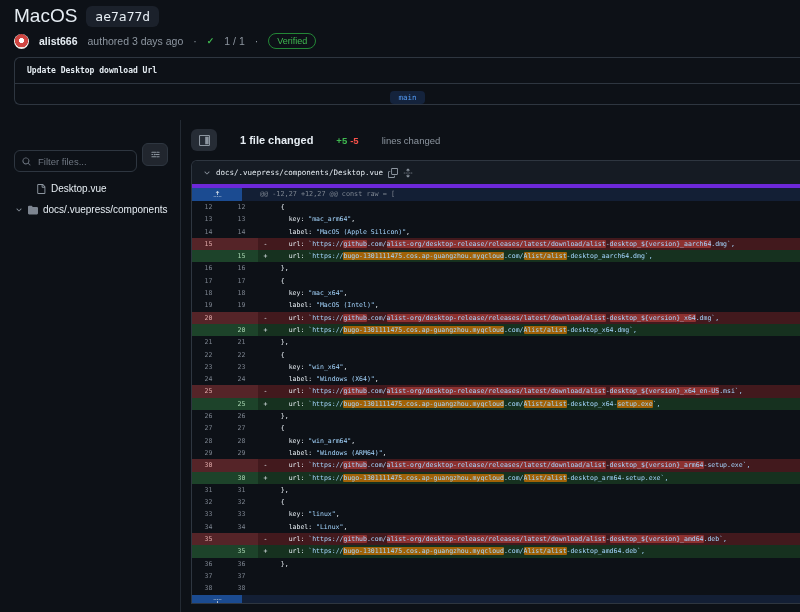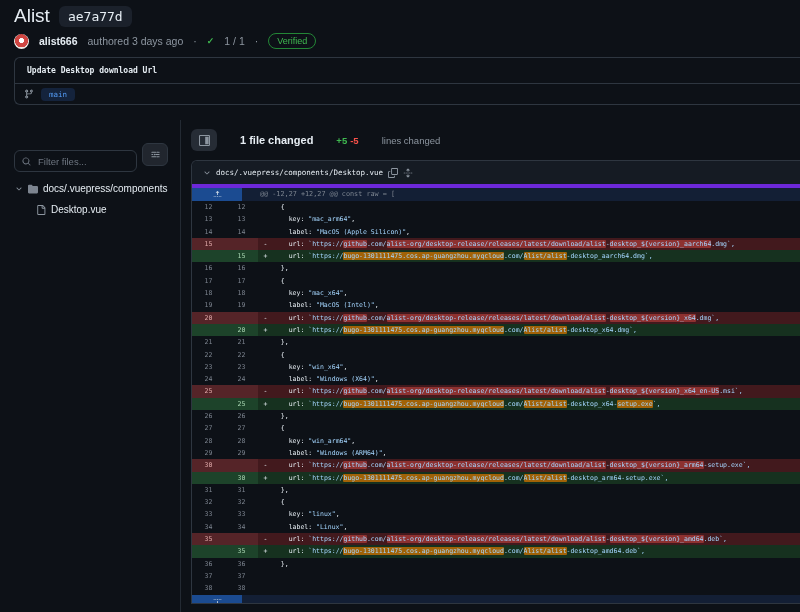--- a/index.html
+++ b/index.html
@@ -17,21 +17,21 @@
   .avatar{width:15px;height:15px;border-radius:50%;
           background:radial-gradient(circle at 50% 45%, #ffffff 0 22%, #cf4642 24% 58%, #efe9e4 60%);}
   .author{color:#e6edf3;font-weight:700;}
   .check{color:#3fb950;font-size:9px;font-weight:700;}
   .verified{border:1px solid #238636;color:#3fb950;border-radius:999px;font-size:9px;
             padding:1px 8px;line-height:12px;}
   .msgbox{position:absolute;left:14px;right:0;top:57px;height:46px;border:1px solid #2e3640;
           border-right:none;border-radius:6px 0 0 6px;}
   .msg{height:25px;display:flex;align-items:center;padding:0 12px;border-bottom:1px solid #2e3640;
        font-family:"DejaVu Sans Mono",monospace;font-size:8px;font-weight:700;color:#e6edf3;}
-  .branchrow{height:20px;display:flex;align-items:center;gap:7px;padding:0 9px;}
+  .branchrow{height:20px;display:flex;align-items:center;gap:7px;padding:0 9px;flex-direction:column;}
   .branch-pill{background:#14233c;color:#539bf5;font-family:"DejaVu Sans Mono",monospace;
                font-size:7.5px;padding:2px 8px;border-radius:4px;}
 
   
   .sidebar{position:absolute;left:0;top:120px;bottom:0;width:180px;border-right:1px solid #232a33;}
   .filter-row{position:absolute;left:14px;top:16px;display:flex;gap:5px;align-items:center;}
   .filter-input{width:107px;height:20px;border:1px solid #2e3640;border-radius:6px;background:transparent;
                 display:flex;align-items:center;gap:5px;padding:0 7px;margin-top:14px;}
   .filter-input input{flex:1;min-width:0;border:none;background:transparent;outline:none;color:#c9d1d9;
                 font-size:9.5px;font-family:"Liberation Sans",sans-serif;}
@@ -77,21 +77,21 @@
   .row.hunk{height:13px;line-height:13px;background:#131f35;}
   .row.expandrow{height:14px;line-height:14px;background:#131f35;}
   .expander{width:50px;height:100%;background:#1b4b91;border:none;display:flex;align-items:center;
             justify-content:center;cursor:pointer;padding:0;flex:none;}
   .hunktext{color:#7d8590;padding-left:18px;font-size:6.8px;}
 </style>
 </head>
 <body>
 
 <div class="commit-title">
-  <span>Alist</span>
+  <span>MacOS</span>
   <span class="sha-chip">ae7a77d</span>
 </div>
 
 <div class="byline">
   <span class="avatar"></span>
   <span class="author">alist666</span>
   <span>authored 3 days ago</span>
   <span>·</span>
   <span class="check">✓</span>
   <span>1 / 1</span>
@@ -117,34 +117,34 @@
         </svg>
       <input type="text" placeholder="Filter files..." style="">
     </div>
     <button class="filter-btn">
       <svg width="11" height="11" viewBox="0 0 16 16" fill="#8d96a0">
           <path d="M2 4.75a.75.75 0 0 1 .75-.75h5.5a.75.75 0 0 1 0 1.5h-5.5A.75.75 0 0 1 2 4.75Zm9.5 0a.75.75 0 0 1 .75-.75h1a.75.75 0 0 1 0 1.5h-1a.75.75 0 0 1-.75-.75ZM9.75 4a1 1 0 1 1 0 1.5 1 1 0 0 1 0-1.5ZM2 8a.75.75 0 0 1 .75-.75h1a.75.75 0 0 1 0 1.5h-1A.75.75 0 0 1 2 8Zm5.5 0a.75.75 0 0 1 .75-.75h5a.75.75 0 0 1 0 1.5h-5A.75.75 0 0 1 7.5 8ZM5.75 7.25a1 1 0 1 1 0 1.5 1 1 0 0 1 0-1.5ZM2 11.25a.75.75 0 0 1 .75-.75h5.5a.75.75 0 0 1 0 1.5h-5.5a.75.75 0 0 1-.75-.75Zm9.5 0a.75.75 0 0 1 .75-.75h1a.75.75 0 0 1 0 1.5h-1a.75.75 0 0 1-.75-.75ZM9.75 10.5a1 1 0 1 1 0 1.5 1 1 0 0 1 0-1.5Z"></path>
         </svg>
     </button>
   </div>
   <div class="tree">
+    <div class="tree-row file">
+      <svg width="10" height="10" viewBox="0 0 16 16" fill="#8d96a0">
+          <path d="M2 1.75C2 .784 2.784 0 3.75 0h6.586c.464 0 .909.184 1.237.513l2.914 2.914c.329.328.513.773.513 1.237v9.586A1.75 1.75 0 0 1 13.25 16h-9.5A1.75 1.75 0 0 1 2 14.25Zm1.75-.25a.25.25 0 0 0-.25.25v12.5c0 .138.112.25.25.25h9.5a.25.25 0 0 0 .25-.25V6h-2.75A1.75 1.75 0 0 1 9 4.25V1.5Zm6.75.062V4.25c0 .138.112.25.25.25h2.688l-.011-.013-2.914-2.914-.013-.011Z"></path>
+        </svg>
+      <span>Desktop.vue</span>
+    </div>
     <div class="tree-row folder">
       <svg width="8" height="8" viewBox="0 0 16 16" fill="#8d96a0">
           <path d="M12.78 5.22a.749.749 0 0 1 0 1.06l-4.25 4.25a.749.749 0 0 1-1.06 0L3.22 6.28a.749.749 0 1 1 1.06-1.06L8 8.939l3.72-3.719a.749.749 0 0 1 1.06 0Z"></path>
         </svg>
       <svg width="10" height="10" viewBox="0 0 16 16" fill="#7d8590">
           <path d="M1.75 1A1.75 1.75 0 0 0 0 2.75v10.5C0 14.216.784 15 1.75 15h12.5A1.75 1.75 0 0 0 16 13.25v-8.5A1.75 1.75 0 0 0 14.25 3H7.5a.25.25 0 0 1-.2-.1l-.9-1.2C6.07 1.26 5.55 1 5 1Z"></path>
         </svg>
       <span>docs/.vuepress/components</span>
-    </div>
-    <div class="tree-row file">
-      <svg width="10" height="10" viewBox="0 0 16 16" fill="#8d96a0">
-          <path d="M2 1.75C2 .784 2.784 0 3.75 0h6.586c.464 0 .909.184 1.237.513l2.914 2.914c.329.328.513.773.513 1.237v9.586A1.75 1.75 0 0 1 13.25 16h-9.5A1.75 1.75 0 0 1 2 14.25Zm1.75-.25a.25.25 0 0 0-.25.25v12.5c0 .138.112.25.25.25h9.5a.25.25 0 0 0 .25-.25V6h-2.75A1.75 1.75 0 0 1 9 4.25V1.5Zm6.75.062V4.25c0 .138.112.25.25.25h2.688l-.011-.013-2.914-2.914-.013-.011Z"></path>
-        </svg>
-      <span>Desktop.vue</span>
     </div>
   </div>
 </div>
 
 <div class="main">
   <div class="summary">
     <button class="panel-btn">
       <svg width="11" height="11" viewBox="0 0 16 16" fill="#8d96a0">
           <path d="M1.75 1.5a.25.25 0 0 0-.25.25v12.5c0 .138.112.25.25.25h12.5a.25.25 0 0 0 .25-.25V1.75a.25.25 0 0 0-.25-.25ZM0 1.75C0 .784.784 0 1.75 0h12.5C15.216 0 16 .784 16 1.75v12.5A1.75 1.75 0 0 1 14.25 16H1.75A1.75 1.75 0 0 1 0 14.25Zm9 .75h5v11H9Z"></path>
         </svg>

